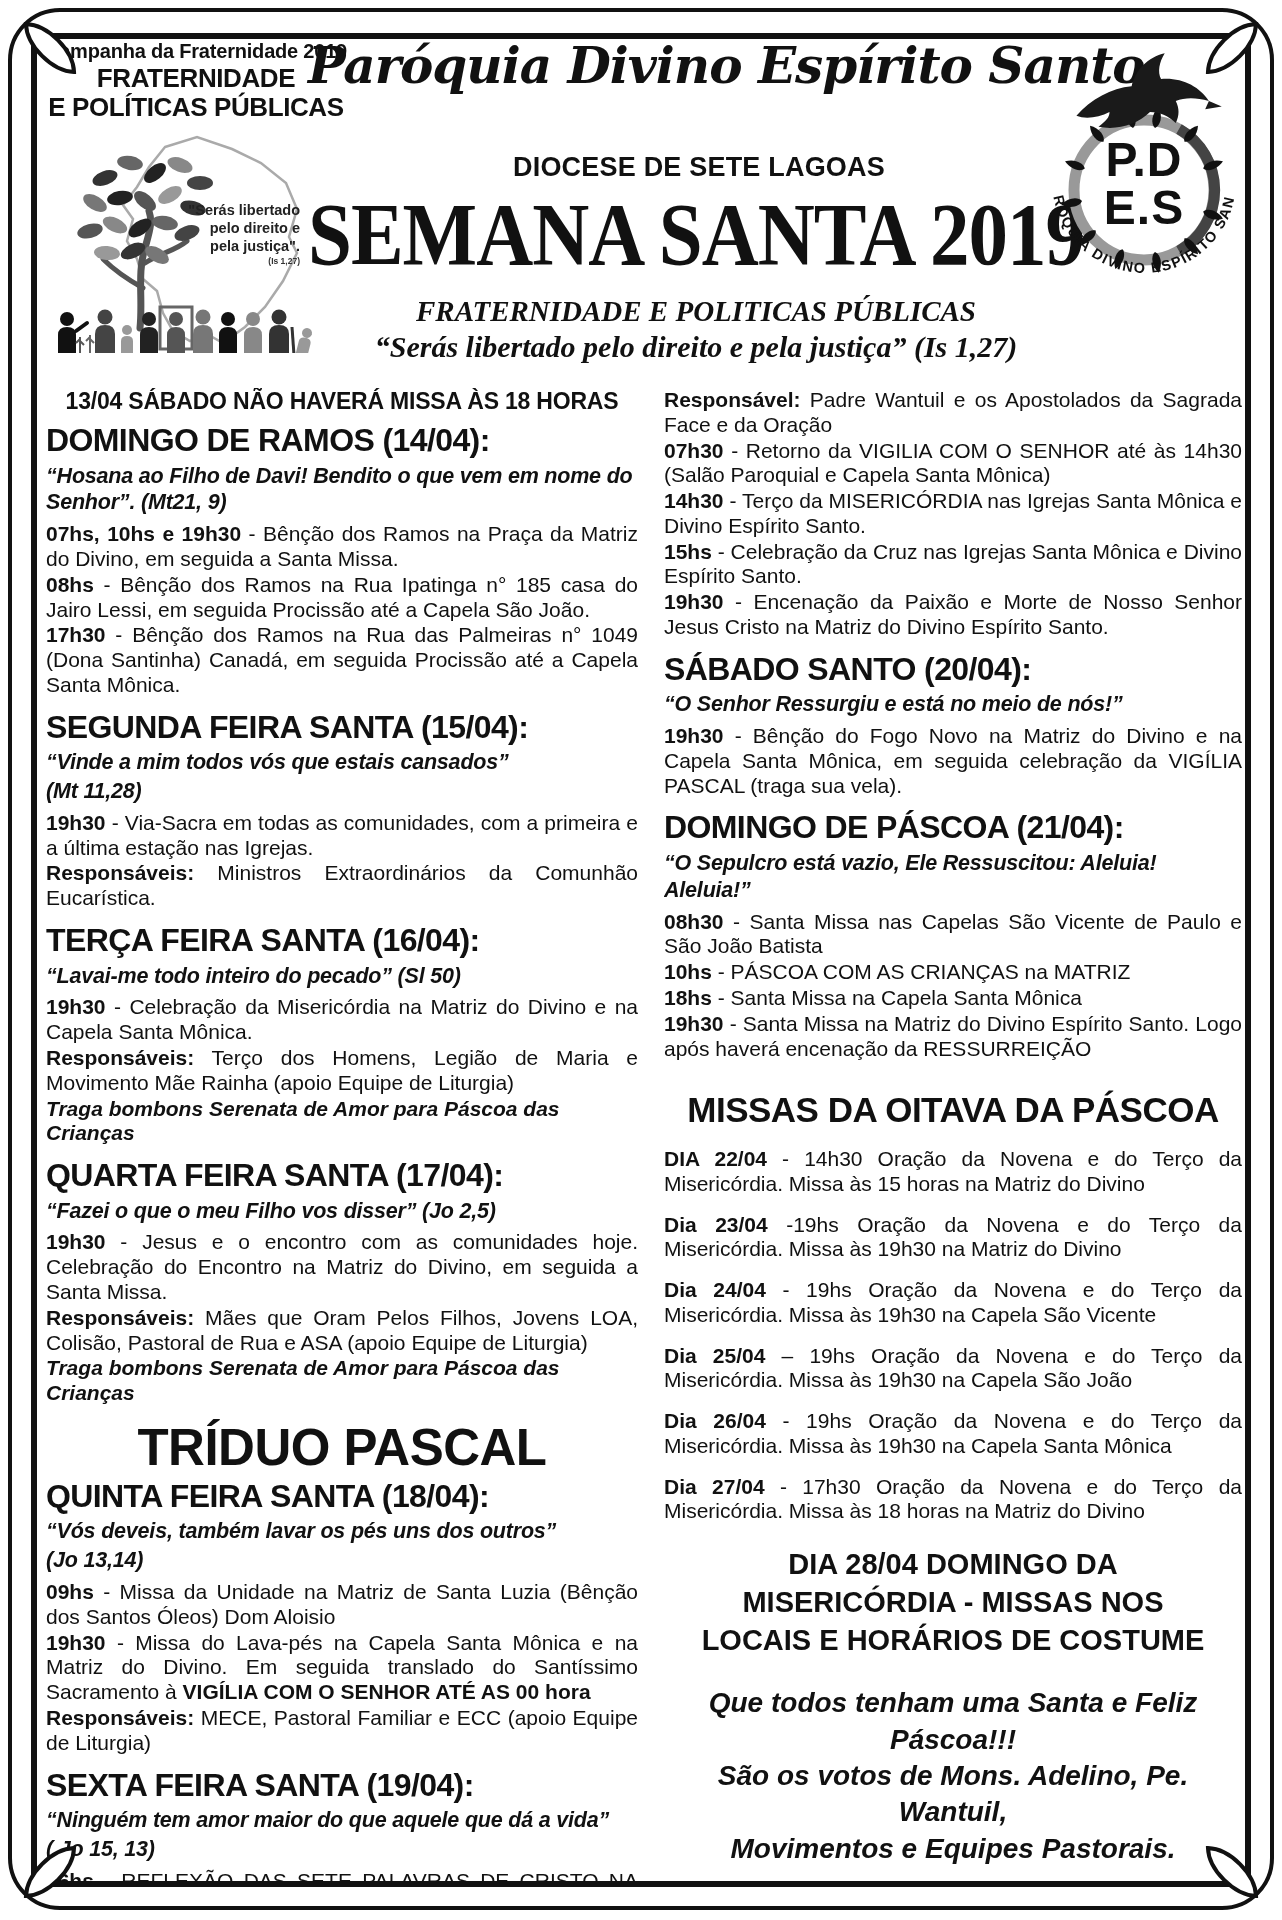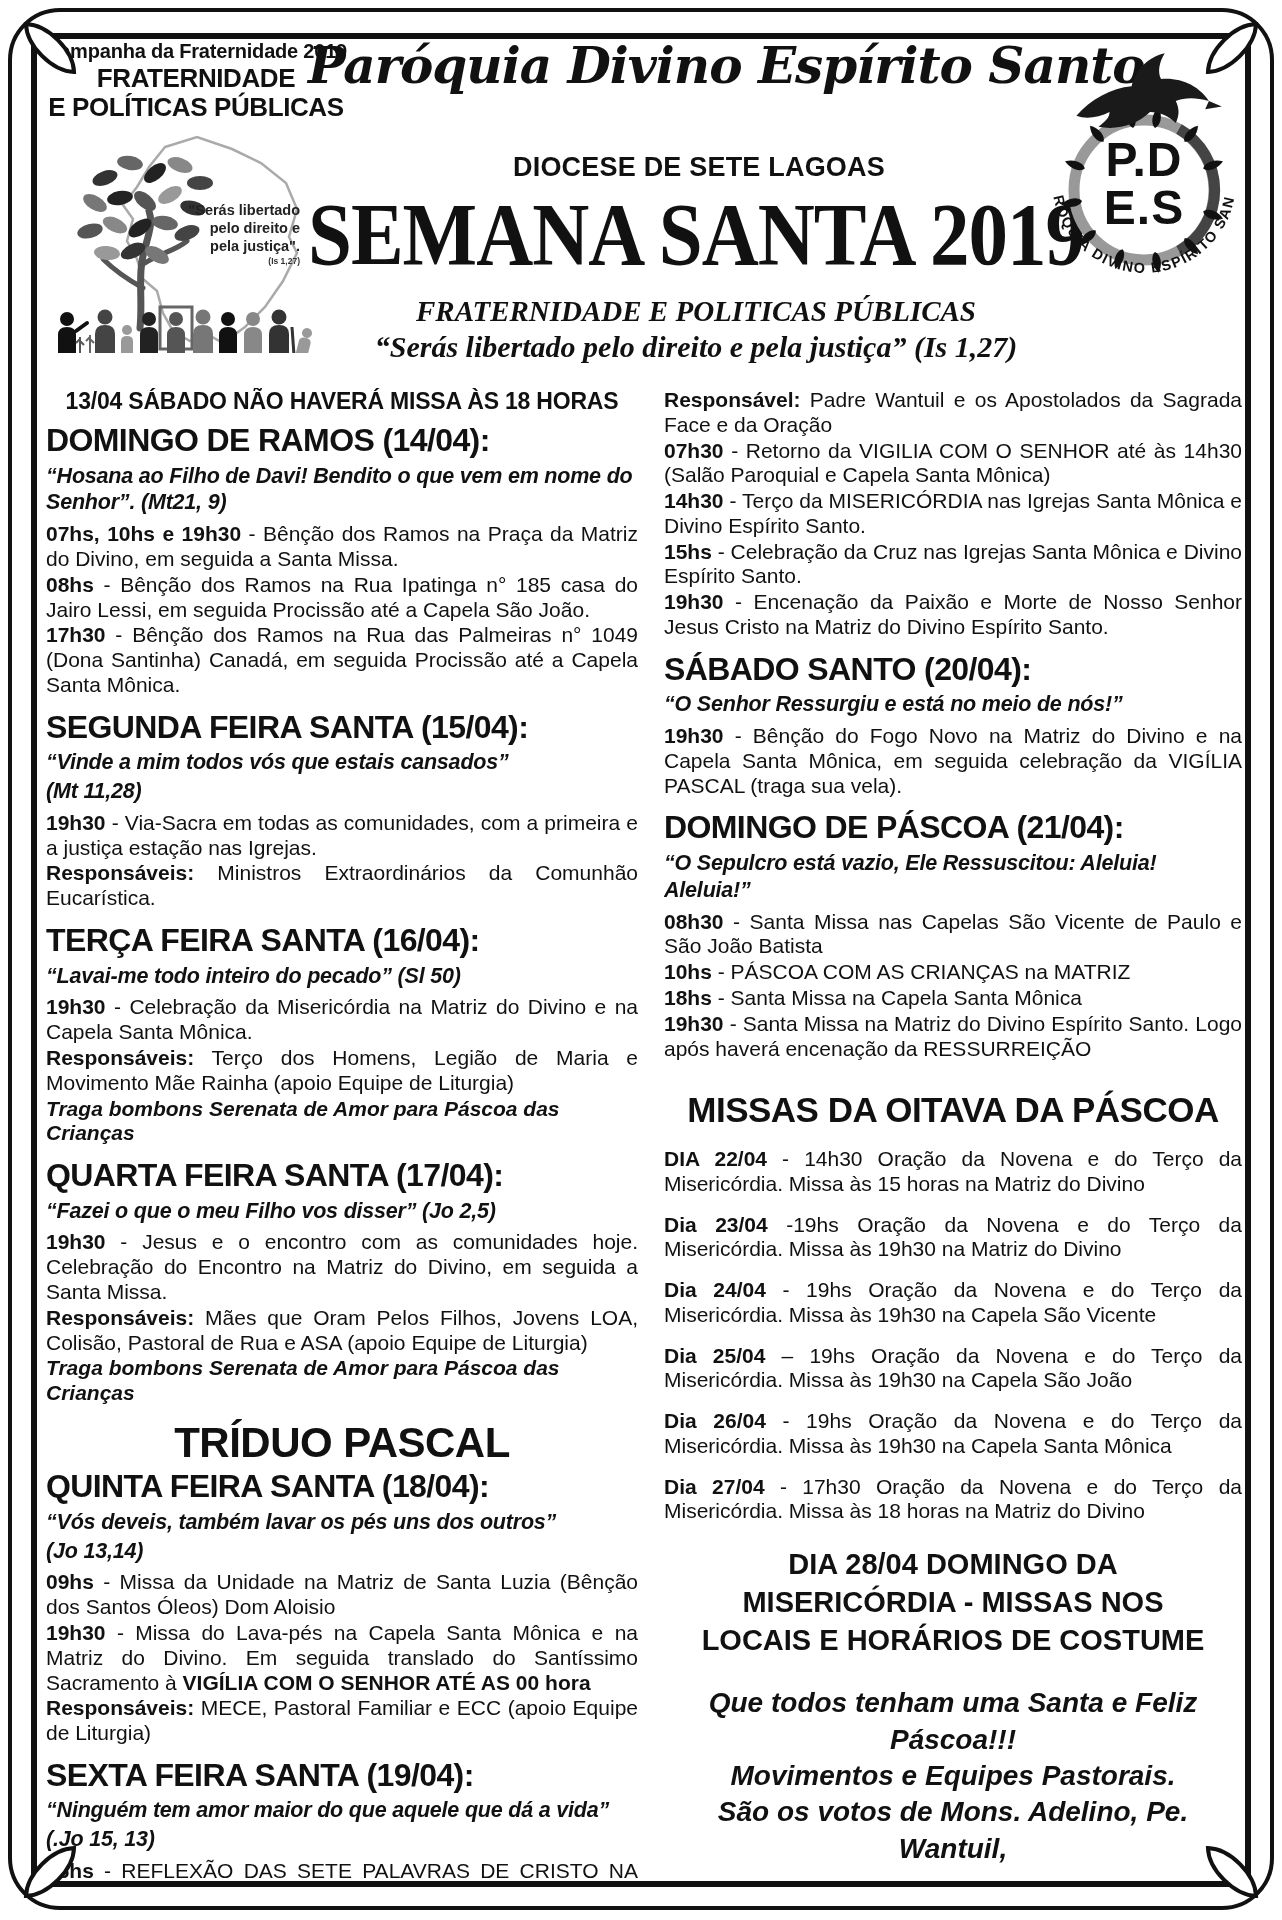--- a/index.html
+++ b/index.html
@@ -32,21 +32,21 @@
   .col.right{flex:1;}
   .notice{font-size:23px;font-weight:700;margin:0 0 8px 0;letter-spacing:-0.2px;text-align:center;}
   h2{font-size:32px;font-weight:700;letter-spacing:-0.6px;margin:12px 0 5px 0;line-height:1.08;}
   .sec.first h2{margin-top:0;}
   .quote{font-style:italic;font-weight:700;font-size:21.5px;line-height:1.25;margin:2px 0 6px 0;
          text-align:left;letter-spacing:-0.2px;}
   .quote.ref{margin-top:-4px;font-style:italic;}
   .item{font-size:21px;line-height:1.18;text-align:justify;margin:0 0 1px 0;}
   .item b{font-weight:700;}
   .note{font-style:italic;font-weight:700;font-size:21px;line-height:1.18;margin:0;}
-  .triduo{font-size:42px;font-weight:700;text-align:center;margin:14px 0 4px 0;letter-spacing:-0.5px;}
+  .triduo{font-size:51px;font-weight:700;text-align:center;margin:14px 0 4px 0;letter-spacing:-0.5px;}
   .octave-h{font-size:35px;font-weight:700;text-align:center;margin:30px 0 18px 0;letter-spacing:-0.5px;}
   .octave .item{margin:0 0 16px 0;}
   .mercy{font-size:29px;font-weight:700;text-align:center;line-height:1.3;margin-top:22px;}
   .wishes{font-style:italic;font-weight:700;font-size:28px;text-align:center;line-height:1.3;margin-top:26px;}
 </style>
 </head>
 <body>
 
 <div class="page">
 
@@ -231,21 +231,21 @@
         <p class="quote">“Hosana ao Filho de Davi! Bendito o que vem em nome do Senhor”. (Mt21, 9)</p>
         <p class="item"><b>07hs, 10hs e 19h30</b><span> - Bênção dos Ramos na Praça da Matriz do Divino, em seguida a Santa Missa.</span></p>
         <p class="item"><b>08hs</b><span> - Bênção dos Ramos na Rua Ipatinga n° 185 casa do Jairo Lessi, em seguida Procissão até a Capela São João.</span></p>
         <p class="item"><b>17h30</b><span> - Bênção dos Ramos na Rua das Palmeiras n° 1049 (Dona Santinha) Canadá, em seguida Procissão até a Capela Santa Mônica.</span></p>
       </div>
 
       <div class="sec">
         <h2>SEGUNDA FEIRA SANTA (15/04):</h2>
         <p class="quote">“Vinde a mim todos vós que estais cansados”</p>
         <p class="quote ref">(Mt 11,28)</p>
-        <p class="item"><b>19h30</b><span> - Via-Sacra em todas as comunidades, com a primeira e a justiça estação nas Igrejas.</span></p>
+        <p class="item"><b>19h30</b><span> - Via-Sacra em todas as comunidades, com a primeira e a última estação nas Igrejas.</span></p>
         <p class="item"><b>Responsáveis:</b><span> Ministros Extraordinários da Comunhão Eucarística.</span></p>
       </div>
 
       <div class="sec">
         <h2>TERÇA FEIRA SANTA (16/04):</h2>
         <p class="quote">“Lavai-me todo inteiro do pecado” (Sl 50)</p>
         <p class="item"><b>19h30</b><span> - Celebração da Misericórdia na Matriz do Divino e na Capela Santa Mônica.</span></p>
         <p class="item"><b>Responsáveis:</b><span> Terço dos Homens, Legião de Maria e Movimento Mãe Rainha (apoio Equipe de Liturgia)</span></p>
         <p class="note">Traga bombons Serenata de Amor para Páscoa das Crianças</p>
       </div>
@@ -313,19 +313,19 @@
       </div>
 
       <div class="mercy">
         <div>DIA 28/04 DOMINGO DA</div>
         <div>MISERICÓRDIA - MISSAS NOS</div>
         <div>LOCAIS E HORÁRIOS DE COSTUME</div>
       </div>
 
       <div class="wishes">
         <div>Que todos tenham uma Santa e Feliz Páscoa!!!</div>
+        <div>São os votos de Mons. Adelino,  Pe. Wantuil,</div>
         <div>Movimentos e Equipes Pastorais.</div>
-        <div>São os votos de Mons. Adelino,  Pe. Wantuil,</div>
       </div>
 
     </section>
   </main>
 </div>
 
 </body></html>

